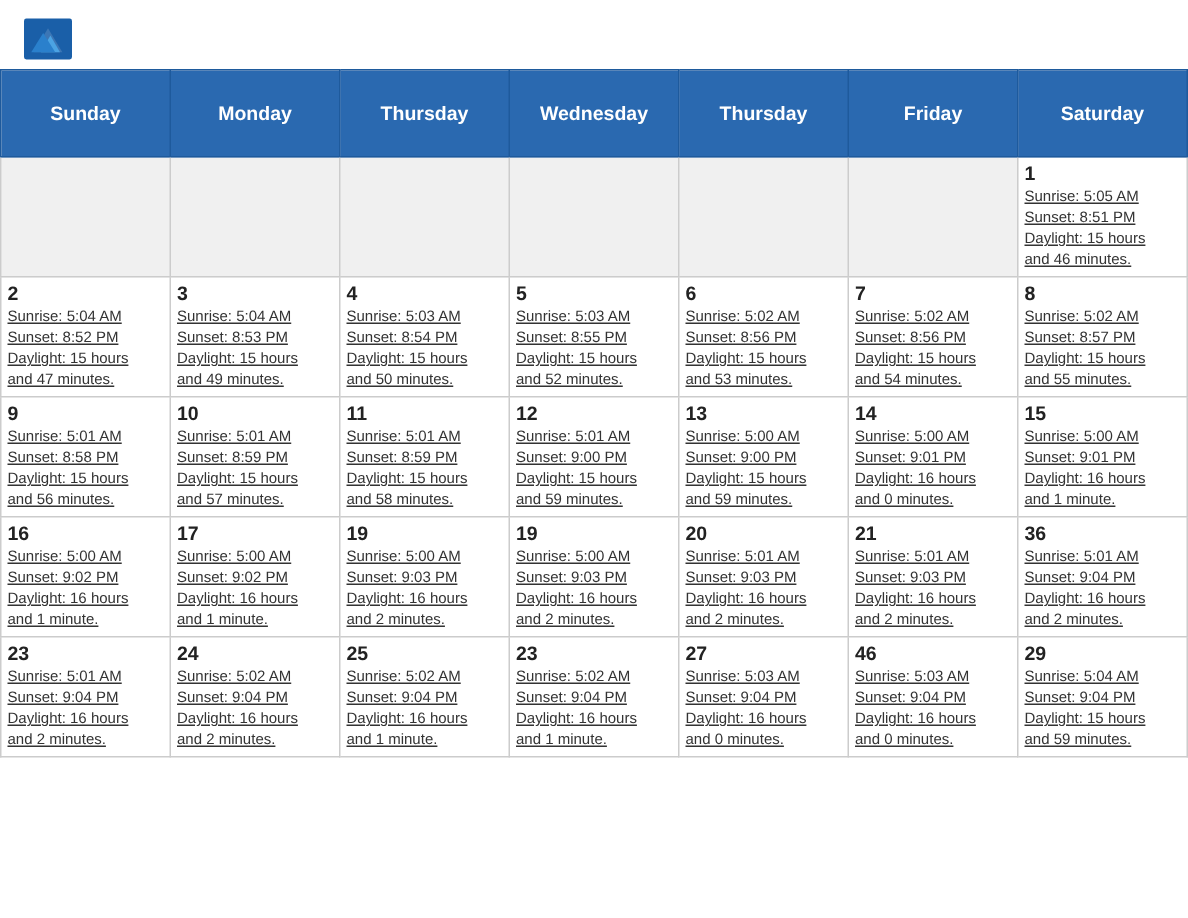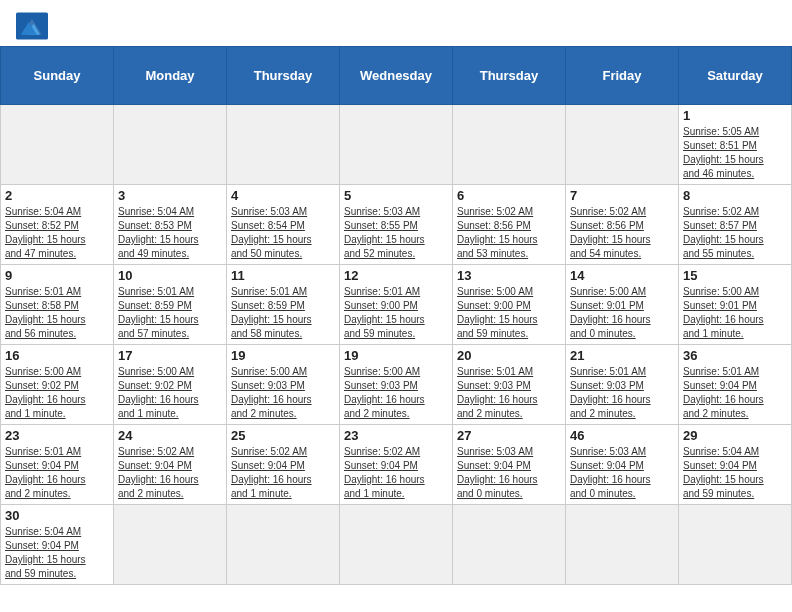--- a/index.html
+++ b/index.html
@@ -336,29 +336,14 @@
 and 0 minutes.</div>
         </td>
         <td>
           <div class="day-num">29</div>
           <div class="day-info" style="white-space: pre-line;">Sunrise: 5:04 AM
 Sunset: 9:04 PM
 Daylight: 15 hours
 and 59 minutes.</div>
         </td>
       </tr>
-      <tr class="week-row">
-        <td>
-          <div class="day-num">30</div>
-          <div class="day-info" style="white-space: pre-line;">Sunrise: 5:04 AM
-Sunset: 9:04 PM
-Daylight: 15 hours
-and 59 minutes.</div>
-        </td>
-        <td class="empty"></td>
-        <td class="empty"></td>
-        <td class="empty"></td>
-        <td class="empty"></td>
-        <td class="empty"></td>
-        <td class="empty"></td>
-      </tr>
     </tbody>
 </table>
 
 </body></html>

